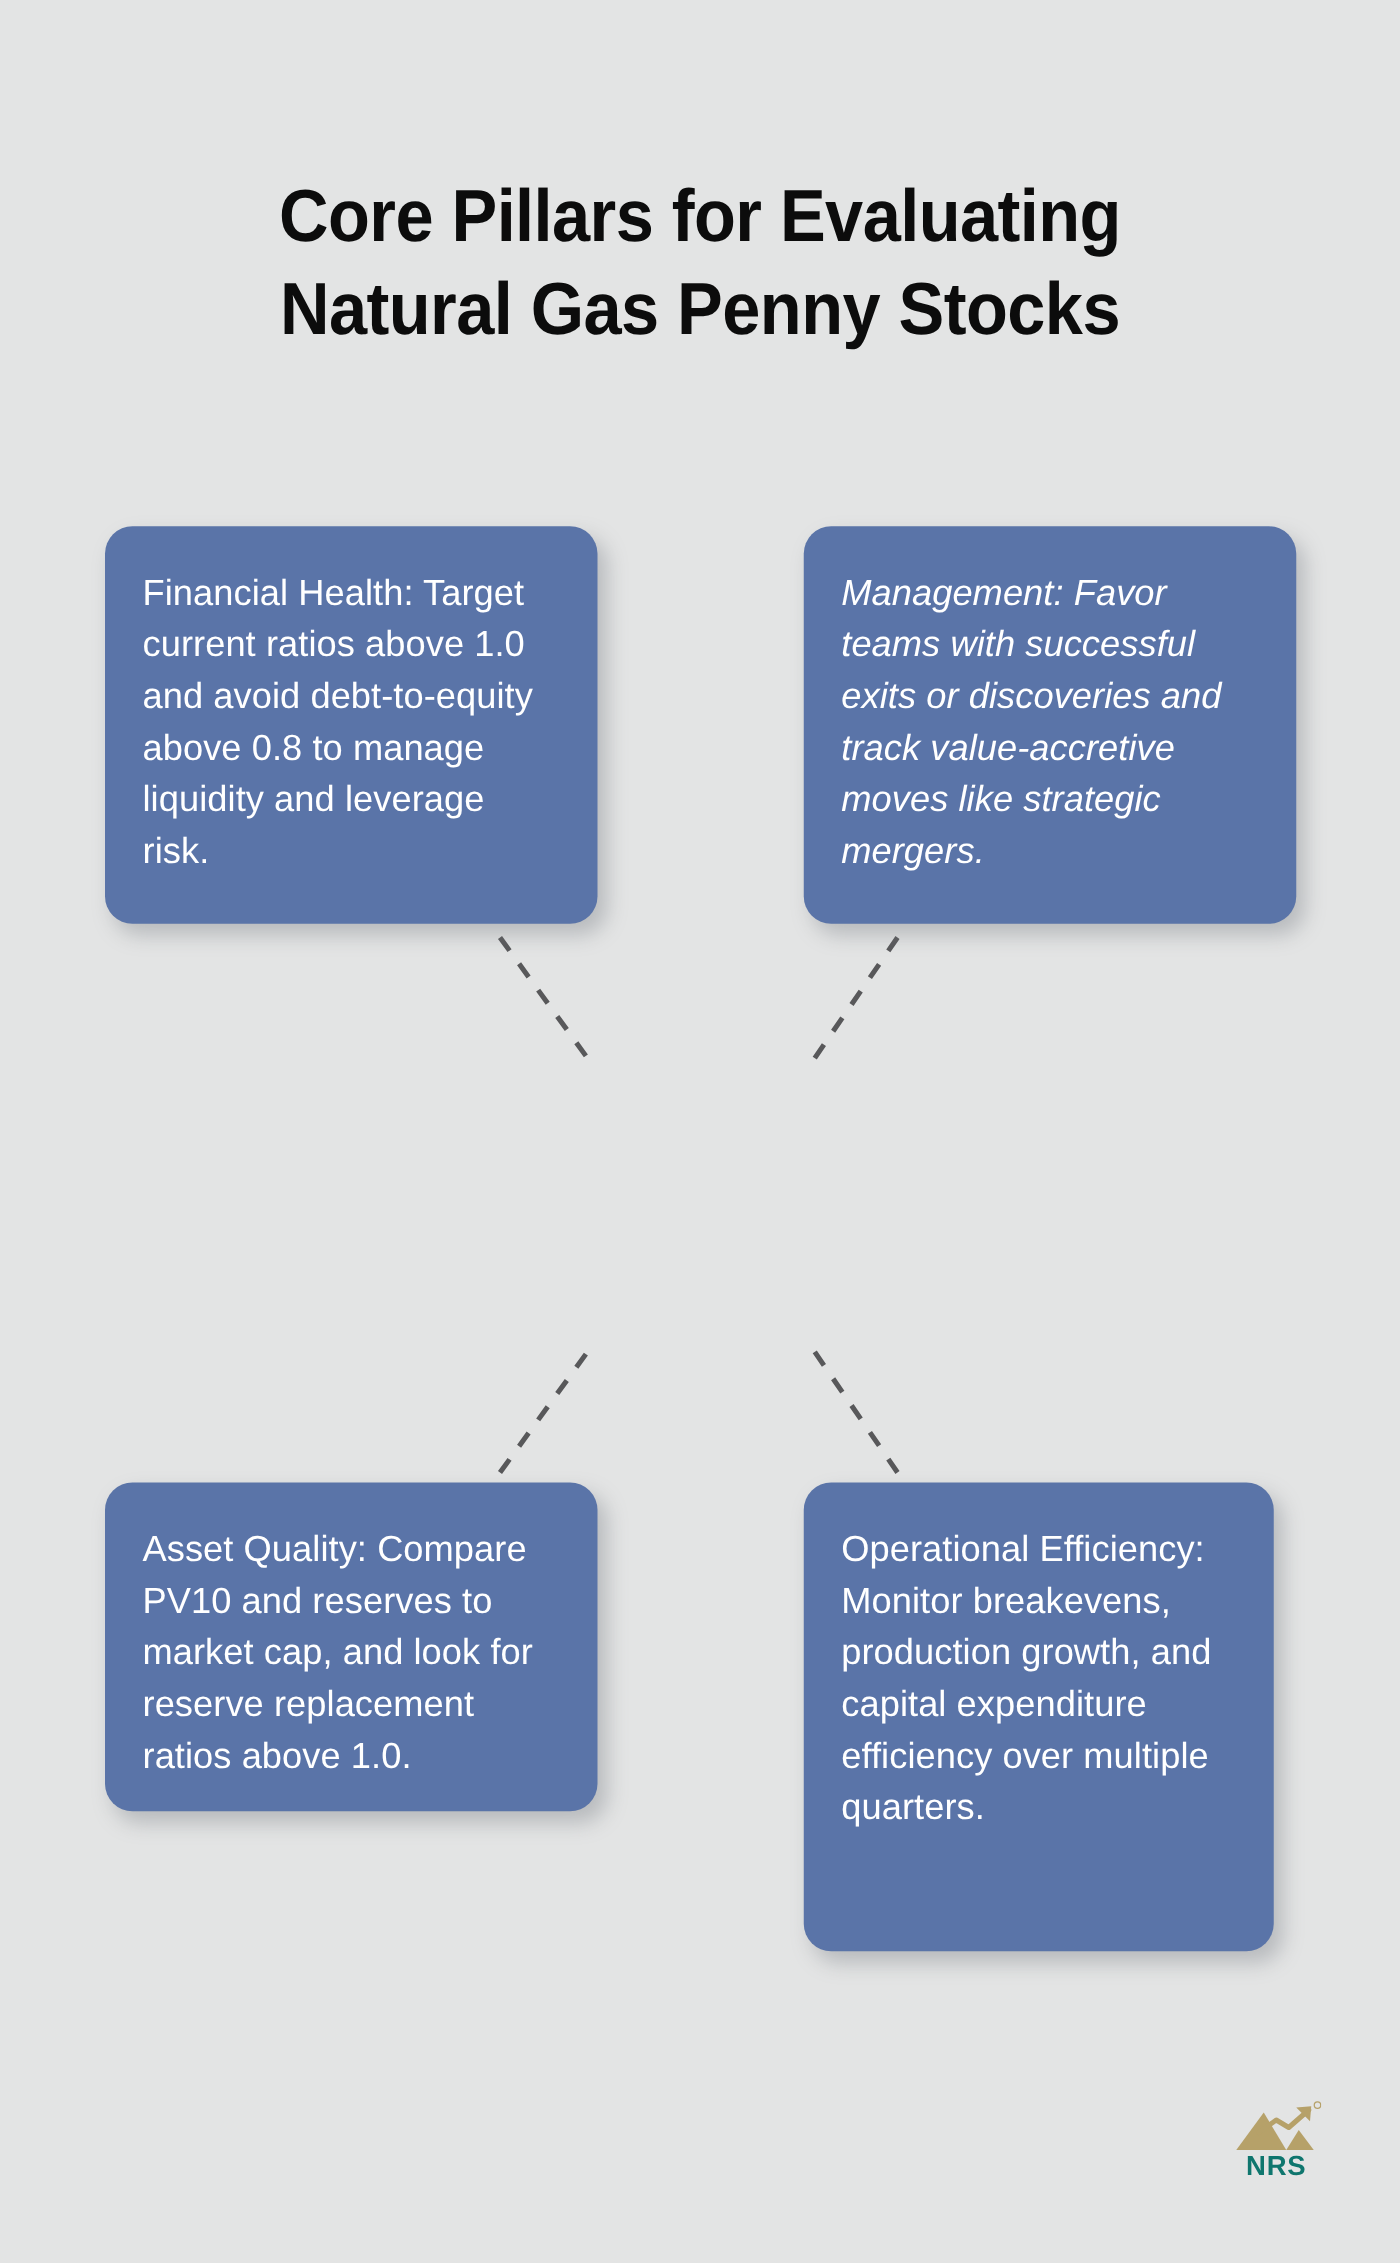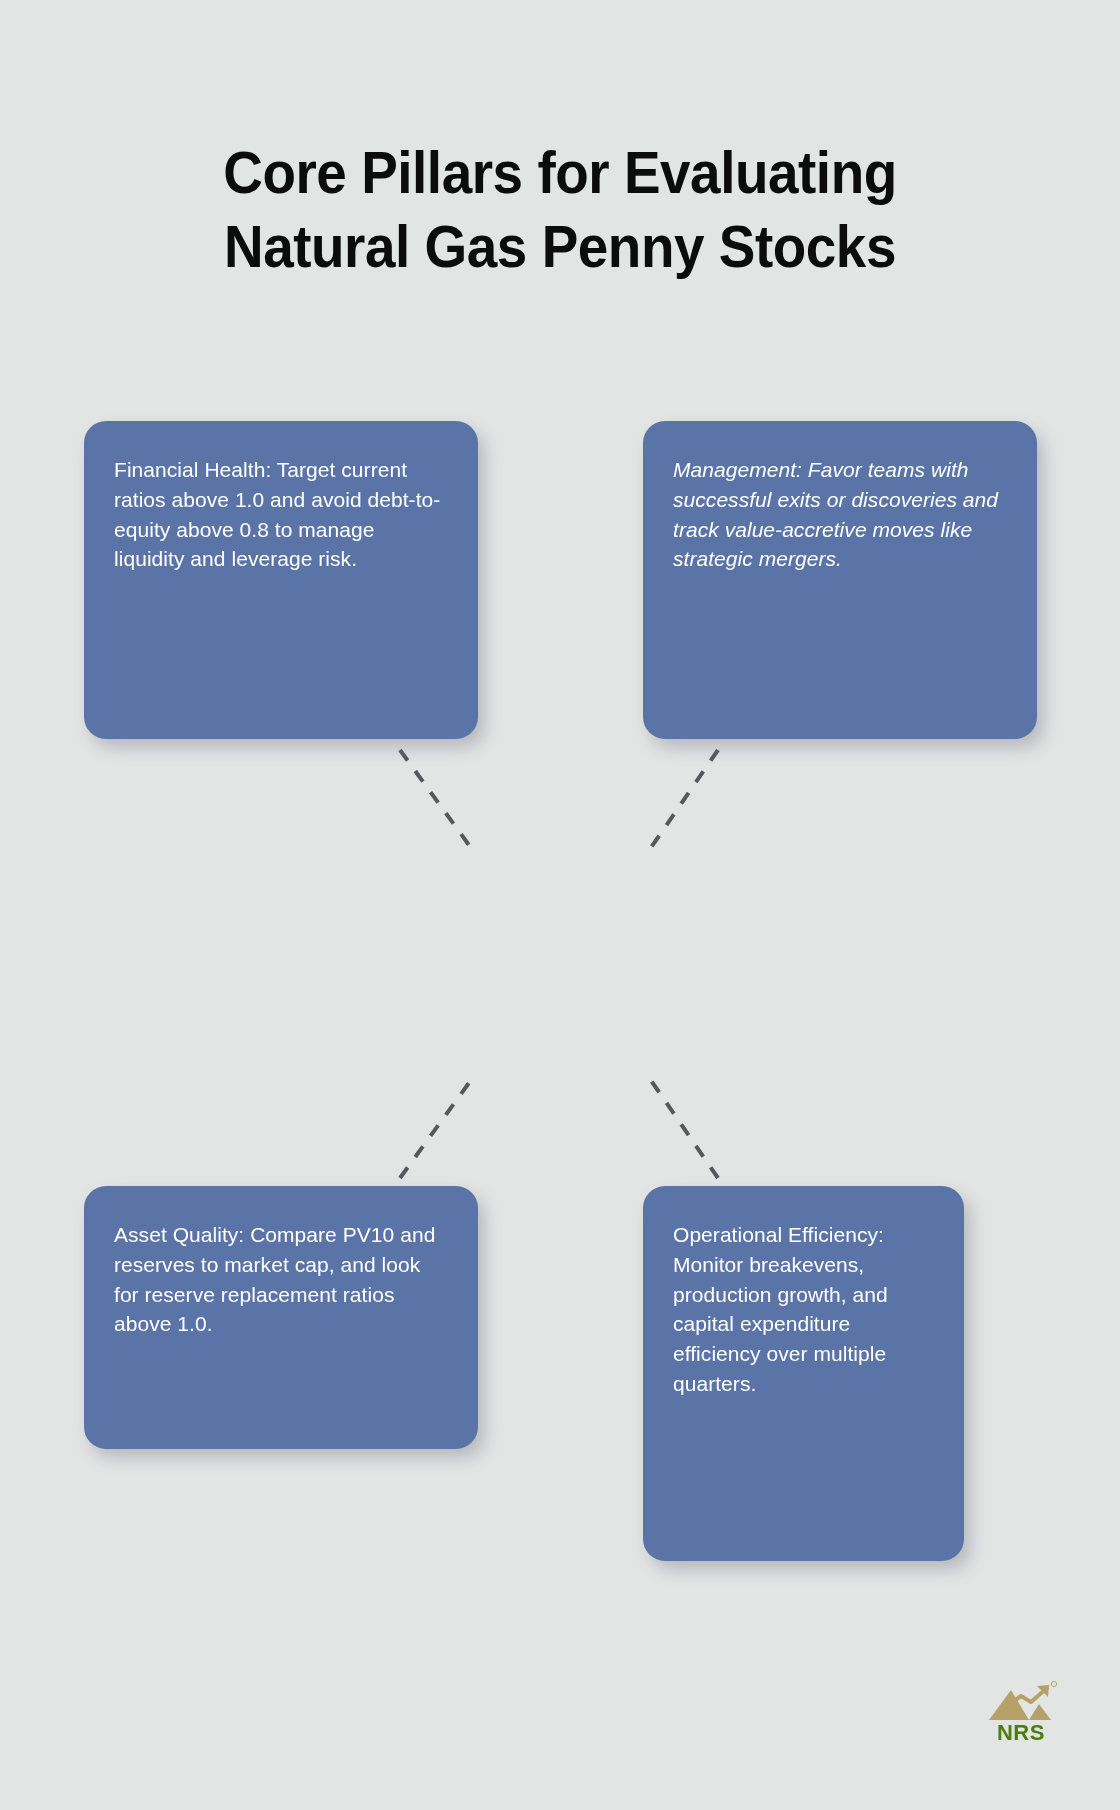--- a/index.html
+++ b/index.html
@@ -48,32 +48,32 @@
     pointer-events: none;
   }
 
   
   .card {
     position: absolute;
     box-sizing: border-box;
     background: #5a74a8;
     border-radius: 22px;
     color: #ffffff;
-    font-size: 21px;
+    font-size: 29px;
     line-height: 1.42;
     padding: 34px 32px 34px 30px;
     box-shadow: 7px 9px 16px rgba(120,125,133,0.40);
     letter-spacing: 0.05px;
   }
   .card-text { display: block; }
 
   #card-tl { left: 84px;  top: 421px;  width: 394px; height: 318px; }
   #card-tr { left: 643px; top: 421px;  width: 394px; height: 318px; font-style: italic; }
   #card-bl { left: 84px;  top: 1186px; width: 394px; height: 263px; }
-  #card-br { left: 643px; top: 1186px; width: 321px; height: 375px; }
+  #card-br { left: 643px; top: 1186px; width: 376px; height: 375px; }
 
   
   #center-node {
     position: absolute;
     left: 382px;
     top: 845px;
     width: 358px;
     height: 232px;
     box-sizing: border-box;
     background: #eff0f2;
@@ -98,21 +98,21 @@
     position: absolute;
     left: 985px;
     top: 1680px;
     width: 72px;
     height: 74px;
   }
   #logo-mark { display:block; }
   #logo-text {
     display: block;
     text-align: center;
-    color: #4d7c0f;
+    color: #0f766e;
     font-weight: bold;
     font-size: 22px;
     letter-spacing: 0.6px;
     margin-top: -2px;
     line-height: 1;
   }
 </style>
 </head>
 <body>
 

